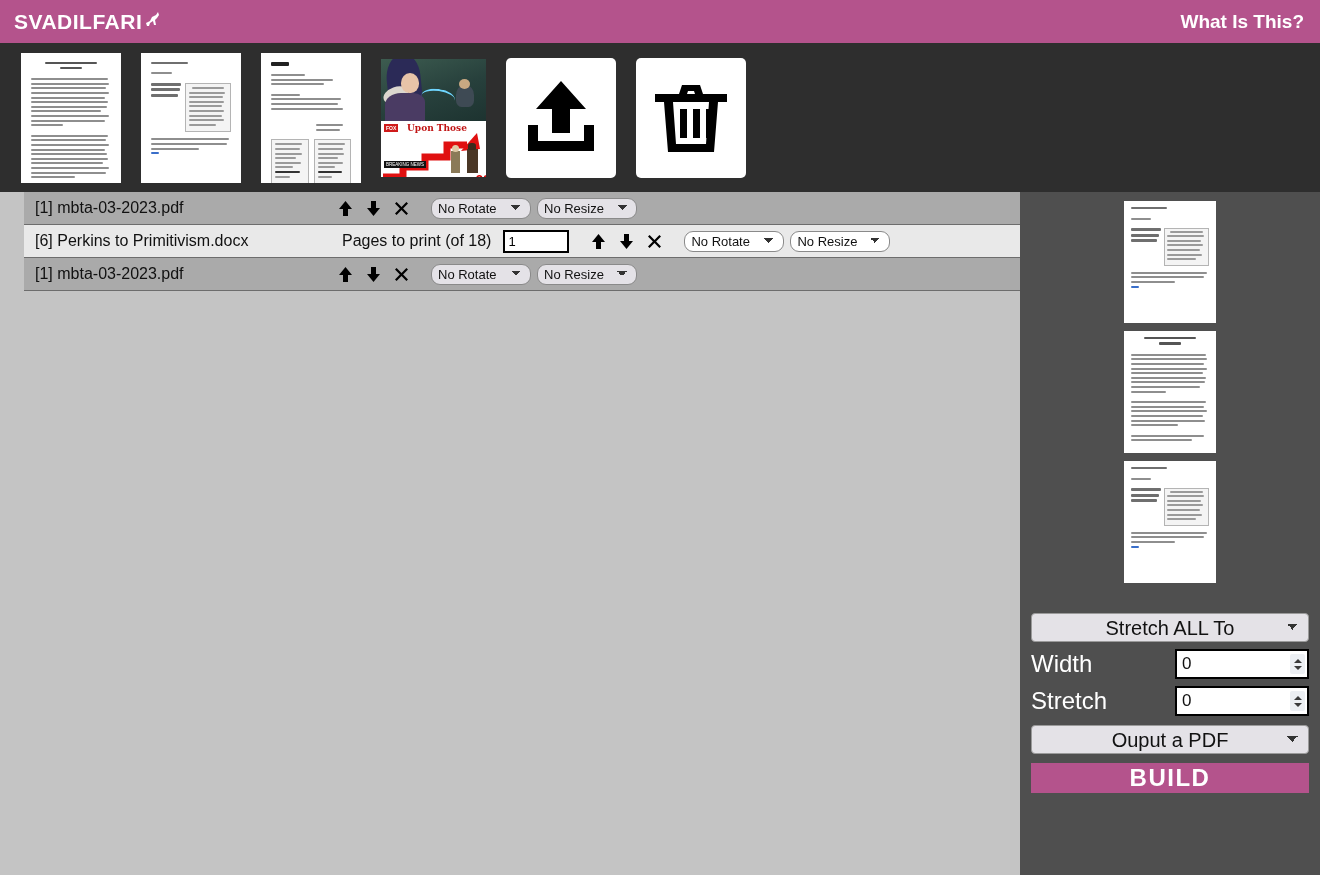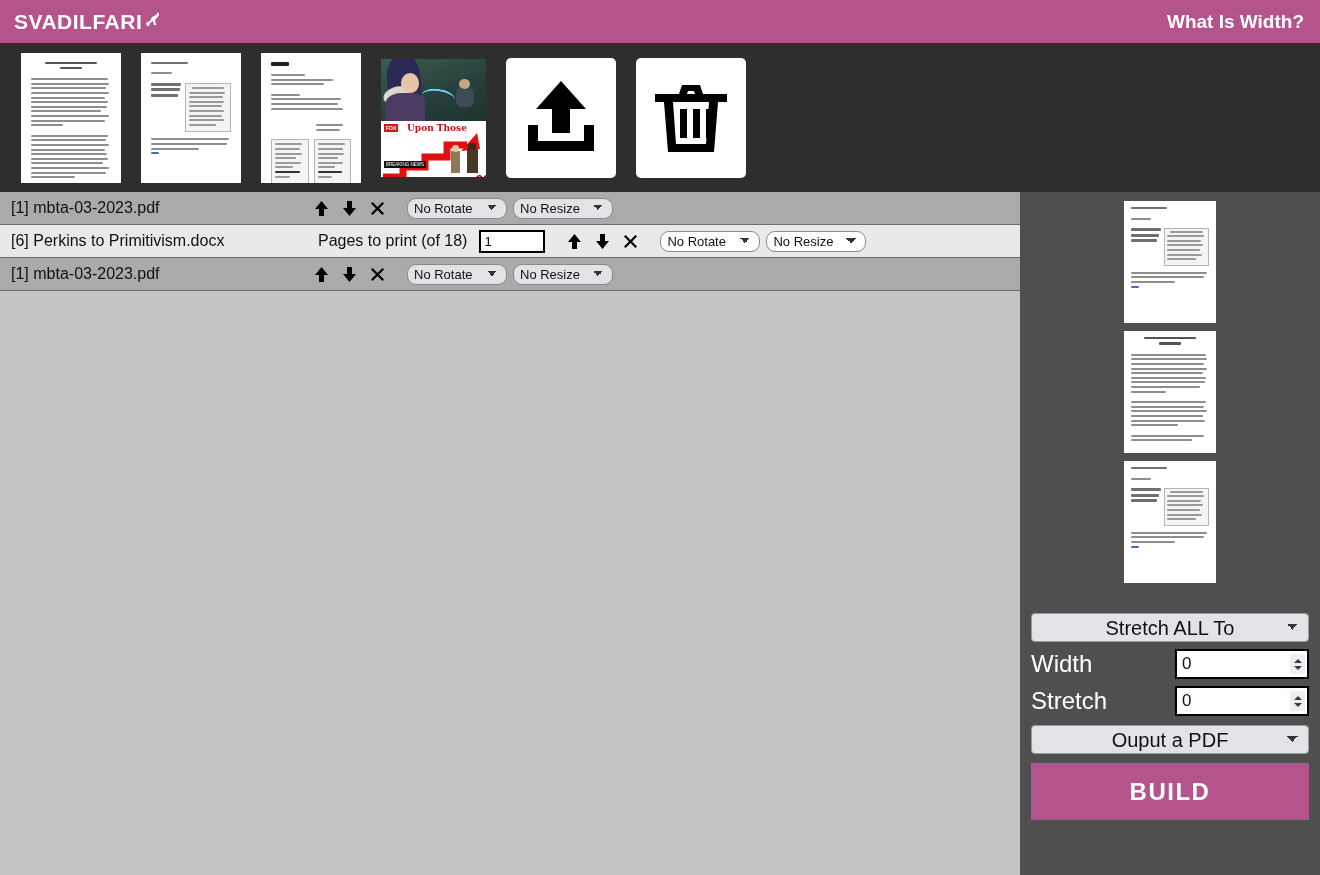--- a/index.html
+++ b/index.html
@@ -165,20 +165,21 @@
 
   
   #main {
     display: flex;
     height: 683px;
   }
   #filelist {
     width: 1020px;
     background: #c4c4c4;
     overflow: hidden;
+    padding-left: 24px;
   }
   .row {
     height: 33px;
     display: flex;
     align-items: center;
     padding-left: 11px;
     border-bottom: 1px solid #6d6d6d;
     background: #aaaaaa;
     position: relative;
   }
@@ -326,21 +327,21 @@
   .spin i {
     display: block;
     width: 0; height: 0;
     border-left: 4px solid transparent;
     border-right: 4px solid transparent;
   }
   .spin i.up { border-bottom: 4px solid #3b3b3b; }
   .spin i.dn { border-top: 4px solid #3b3b3b; }
   #build-btn {
     width: 278px;
-    height: 57px;
+    height: 30px;
     margin-top: 9px;
     background: #b4538c;
     border: 0;
     color: #ffffff;
     font-size: 24px;
     font-weight: bold;
     font-family: "Liberation Sans", sans-serif;
     letter-spacing: 1.5px;
     cursor: pointer;
   }
@@ -350,21 +351,21 @@
 
 <div id="header">
   <div class="brand">
     <span class="brand-text">SVADILFARI</span>
     <span class="horse-icon">
       <svg width="20" height="20" viewBox="0 0 20 20">
         <path d="M3 14 L7 12 L9 8 L13 6 L15 3 L16 6 L14 9 L12 11 L13 16 L11 16 L10 12 L7 14 L6 17 L4 17 Z" fill="#ffffff"></path>
       </svg>
     </span>
   </div>
-  <a class="whatis" href="#">What Is Width?</a>
+  <a class="whatis" href="#">What Is This?</a>
 </div>
 
 <div id="thumbstrip">
 
   <div class="thumb">
     <div class="doc-pad">
       <div class="dtitle" style="width:64%"></div>
       <div class="dtitle" style="width:28%"></div>
       <div class="dgap"></div>
       <div class="dline" style="width:96%"></div>

